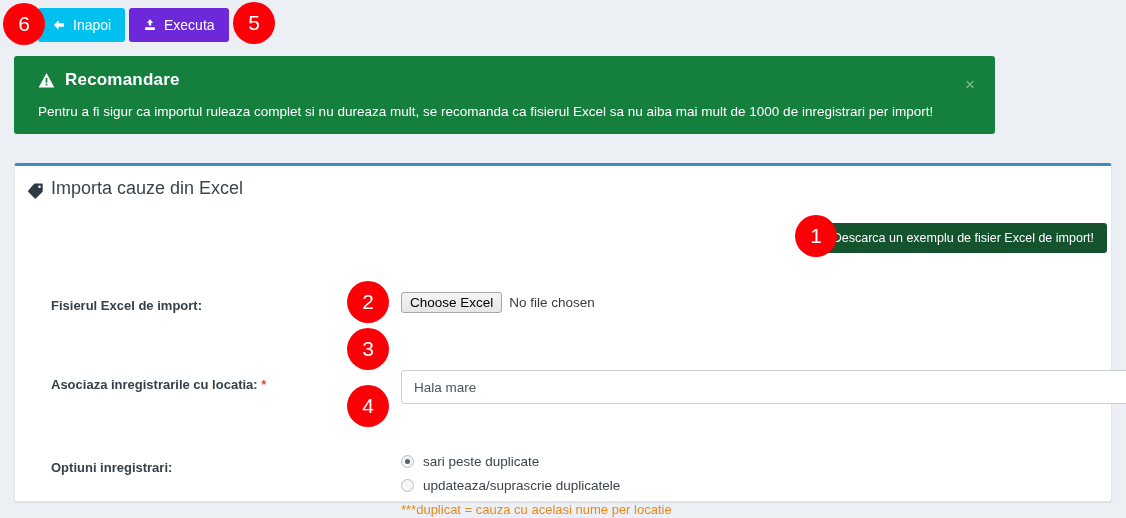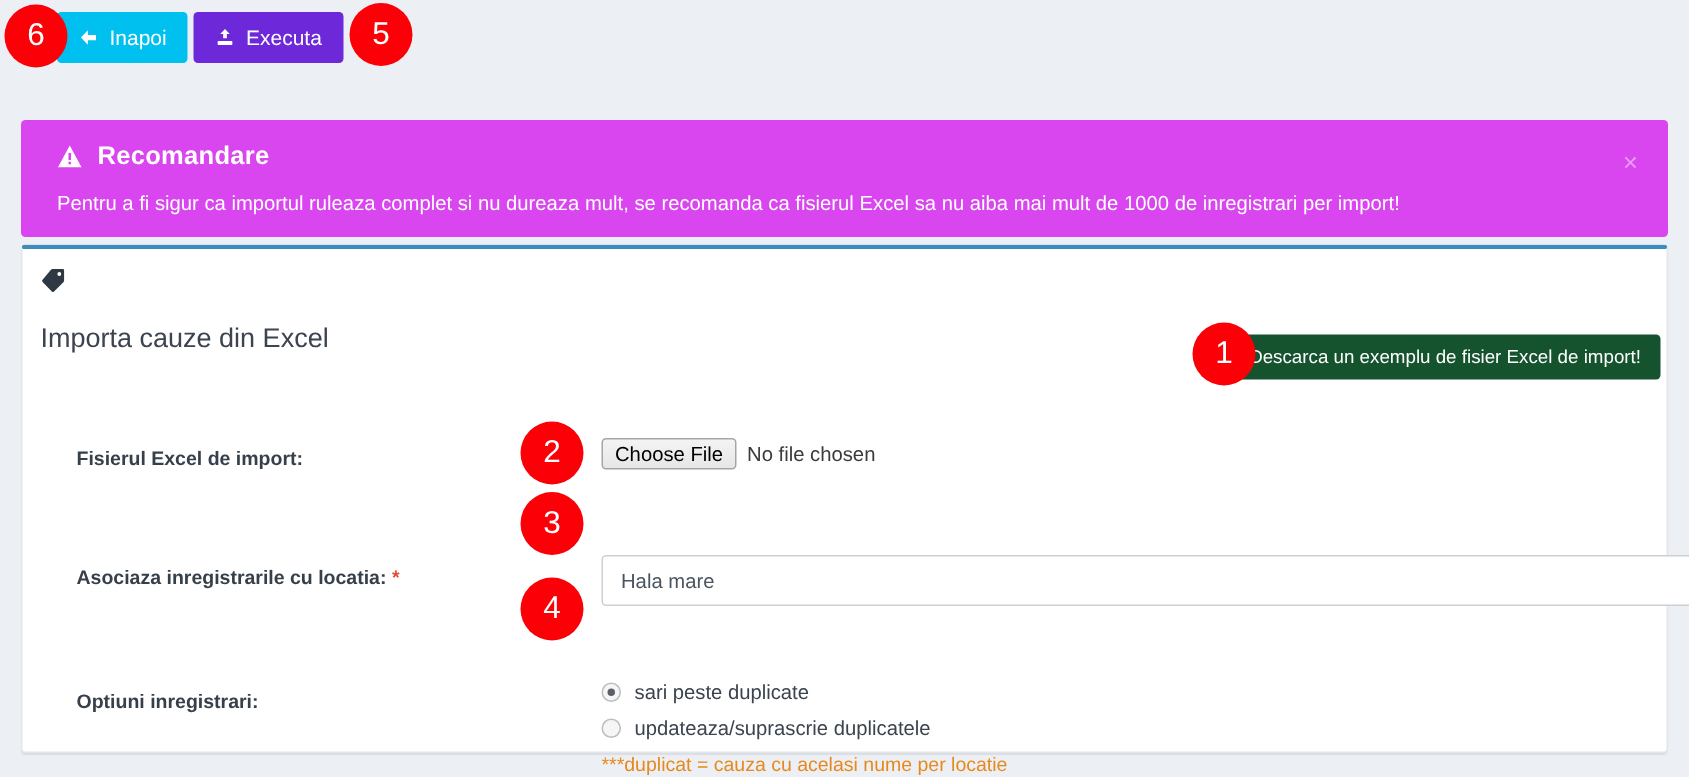--- a/index.html
+++ b/index.html
@@ -31,23 +31,23 @@
     line-height: 1;
     white-space: nowrap;
   }
   .btn-back { left: 38px; top: 8px; background: #00c0ef; }
   .btn-exec { left: 129px; top: 8px; background: #6d28d9; color: #ffffff; cursor: default; }
 
   .icon-svg { display: block; }
 
   
   .alert {
-    position: absolute; left: 14px; top: 80px;
-    width: 1098px; height: 78px;
-    background: #d946ef;
+    position: absolute; left: 14px; top: 56px;
+    width: 981px; height: 78px;
+    background: #15803d;
     border-radius: 3px;
     color: #ffffff;
   }
   .alert-title {
     position: absolute; left: 24px; top: 14px;
     font-size: 17px; font-weight: bold;
     display: flex; align-items: center; gap: 10px;
     letter-spacing: .2px;
   }
   .alert-body {
@@ -68,22 +68,22 @@
     position: absolute; left: 14px; top: 163px;
     width: 1098px; height: 339px;
     background: #ffffff;
     border: 1px solid #e4e7ea;
     border-top: 3px solid #3c8dbc;
     border-radius: 3px;
     box-shadow: 0 1px 1px rgba(0,0,0,.08);
   }
   .box-header {
     position: absolute; left: 12px; top: 12px;
-    display: flex; align-items: flex-start; gap: 20px;
-    font-size: 18px; color: #3c4450; flex-direction: column;
+    display: flex; align-items: flex-end; gap: 7px;
+    font-size: 18px; color: #3c4450;
   }
 
   .download-btn {
     position: absolute; right: 4px; top: 57px;
     background: #14532d; color: #fff;
     border: none; border-radius: 3px;
     height: 30px; padding: 0 13px;
     font-size: 12.5px;
     font-family: "Liberation Sans", sans-serif;
     cursor: pointer;
@@ -244,21 +244,21 @@
     </div>
 
     <button class="download-btn">Descarca un exemplu de fisier Excel de import!</button>
 
     <div class="form">
 
       <div class="row row1">
         <div class="row-label">Fisierul Excel de import:</div>
         <div class="row-field">
           <div class="file-input">
-            <span class="choose">Choose File</span><span class="no-file">No file chosen</span>
+            <span class="choose">Choose Excel</span><span class="no-file">No file chosen</span>
           </div>
         </div>
       </div>
 
       <div class="row row2">
         <div class="row-label">
           <span>Asociaza inregistrarile cu locatia:</span>
           <span class="req">*</span>
         </div>
         <div class="row-field">

